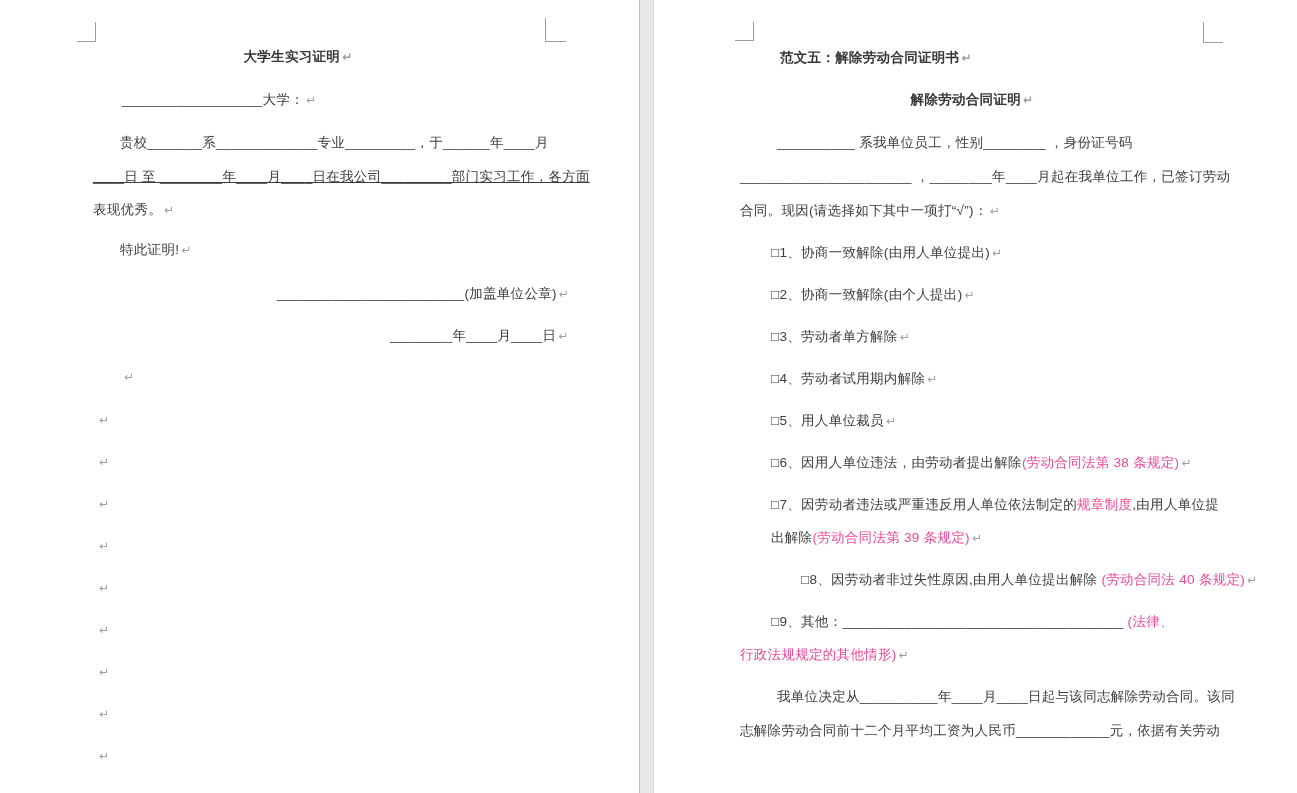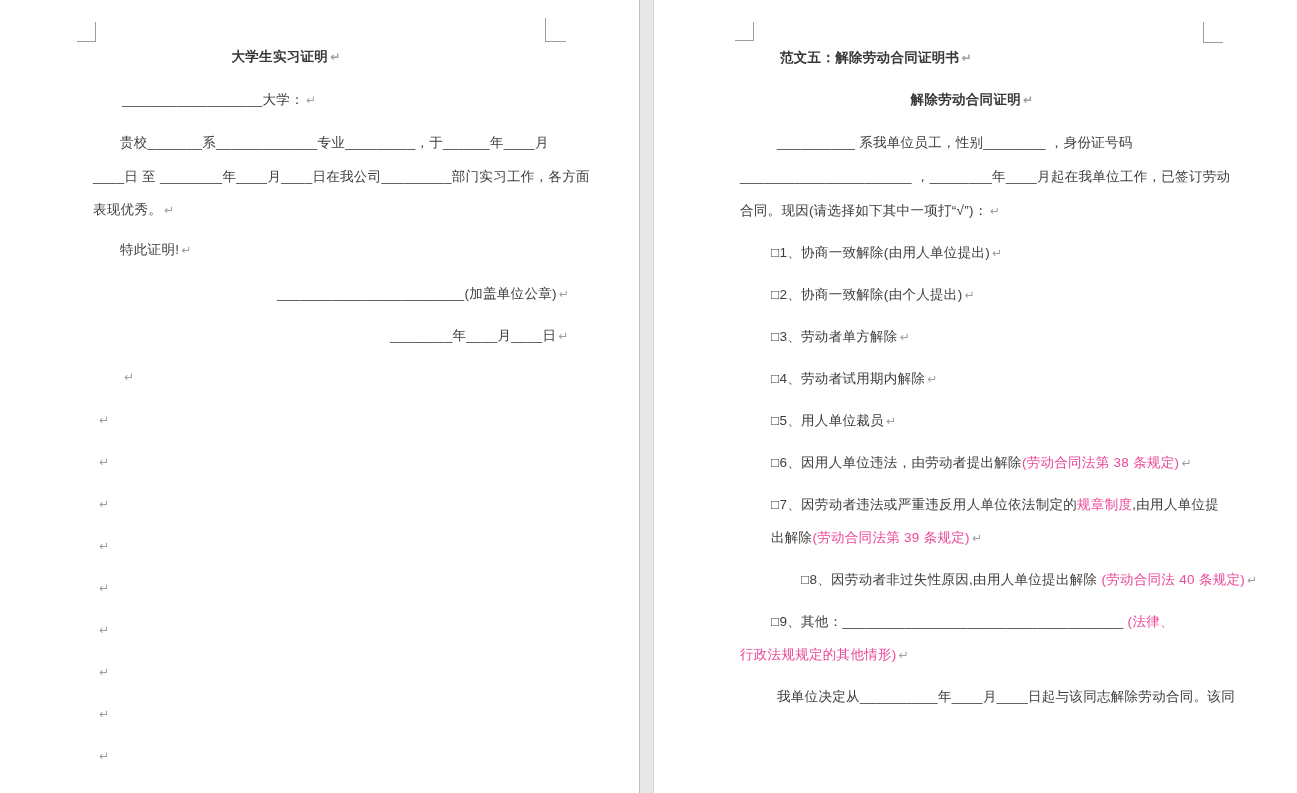--- a/index.html
+++ b/index.html
@@ -49,32 +49,32 @@
   <div id="page-left" class="page"></div>
   <div id="page-right" class="page"></div>
 
   <div class="page-gap"></div>
 
   <div class="corner br" style="left:77px;top:22px;width:18px;height:19px;"></div>
   <div class="corner bl" style="left:545px;top:18px;width:20px;height:23px;"></div>
   <div class="corner br" style="left:735px;top:22px;width:18px;height:18px;"></div>
   <div class="corner bl" style="left:1203px;top:22px;width:19px;height:20px;"></div>
 
-  <div class="ln bold" style="left:0px;top:47px;width:572px;text-align:center;">
+  <div class="ln bold" style="left:0px;top:47px;width:572px;text-align:center;padding-left:12px;">
     <span>大学生实习证明</span><span class="pmark">↵</span>
   </div>
 
   <div class="ln" style="left:122px;top:90px;">
     <span>__________________大学：</span><span class="pmark">↵</span>
   </div>
 
   <div class="ln" style="left:120px;top:133px;">
     <span>贵校_______系_____________专业_________，于______年____月</span>
   </div>
-  <div class="ln" style="left:93px;top:167px;">
+  <div class="ln" style="left:93px;top:167px;text-decoration:underline;">
     <span>____日 至 ________年____月____日在我公司_________部门实习工作，各方面</span>
   </div>
   <div class="ln" style="left:93px;top:200px;">
     <span>表现优秀。</span><span class="pmark">↵</span>
   </div>
 
   <div class="ln" style="left:120px;top:240px;">
     <span>特此证明!</span><span class="pmark">↵</span>
   </div>
 
@@ -148,14 +148,17 @@
   <div class="ln" style="left:771px;top:612px;">
     <span>□9、其他：____________________________________</span><span class="muted"> (法律、</span>
   </div>
   <div class="ln" style="left:740px;top:645px;">
     <span class="muted">行政法规规定的其他情形)</span><span class="pmark">↵</span>
   </div>
 
   <div class="ln" style="left:777px;top:687px;">
     <span>我单位决定从__________年____月____日起与该同志解除劳动合同。该同</span>
   </div>
+  <div class="ln" style="left:740px;top:721px;">
+    <span>志解除劳动合同前十二个月平均工资为人民币____________元，依据有关劳动</span>
+  </div>
 
 </div>
 
 </body></html>

